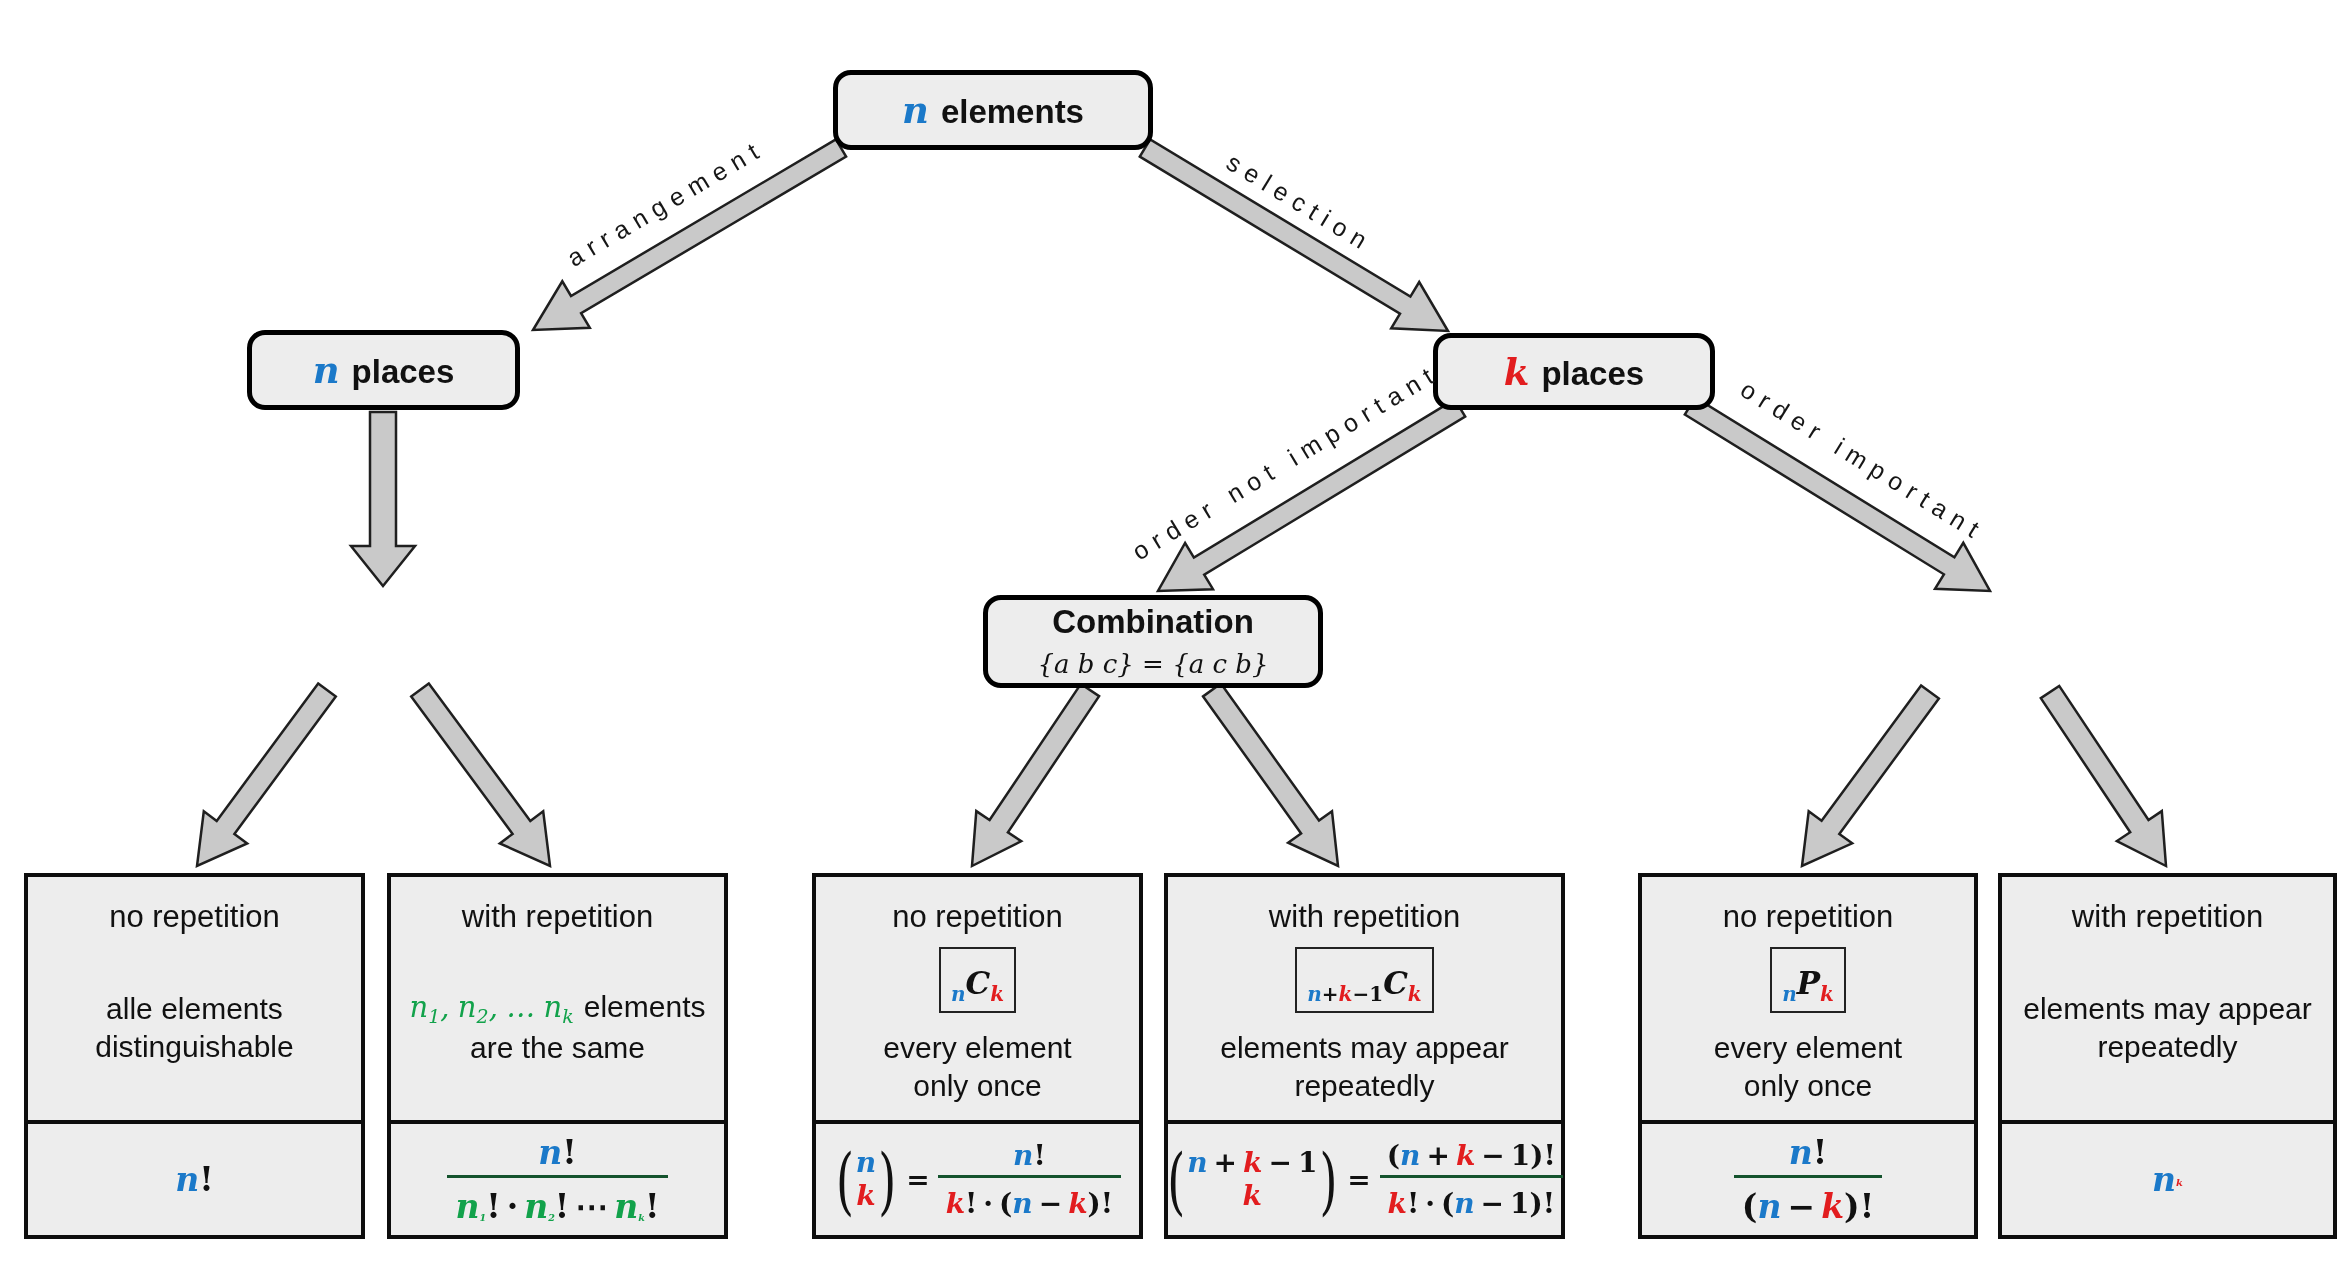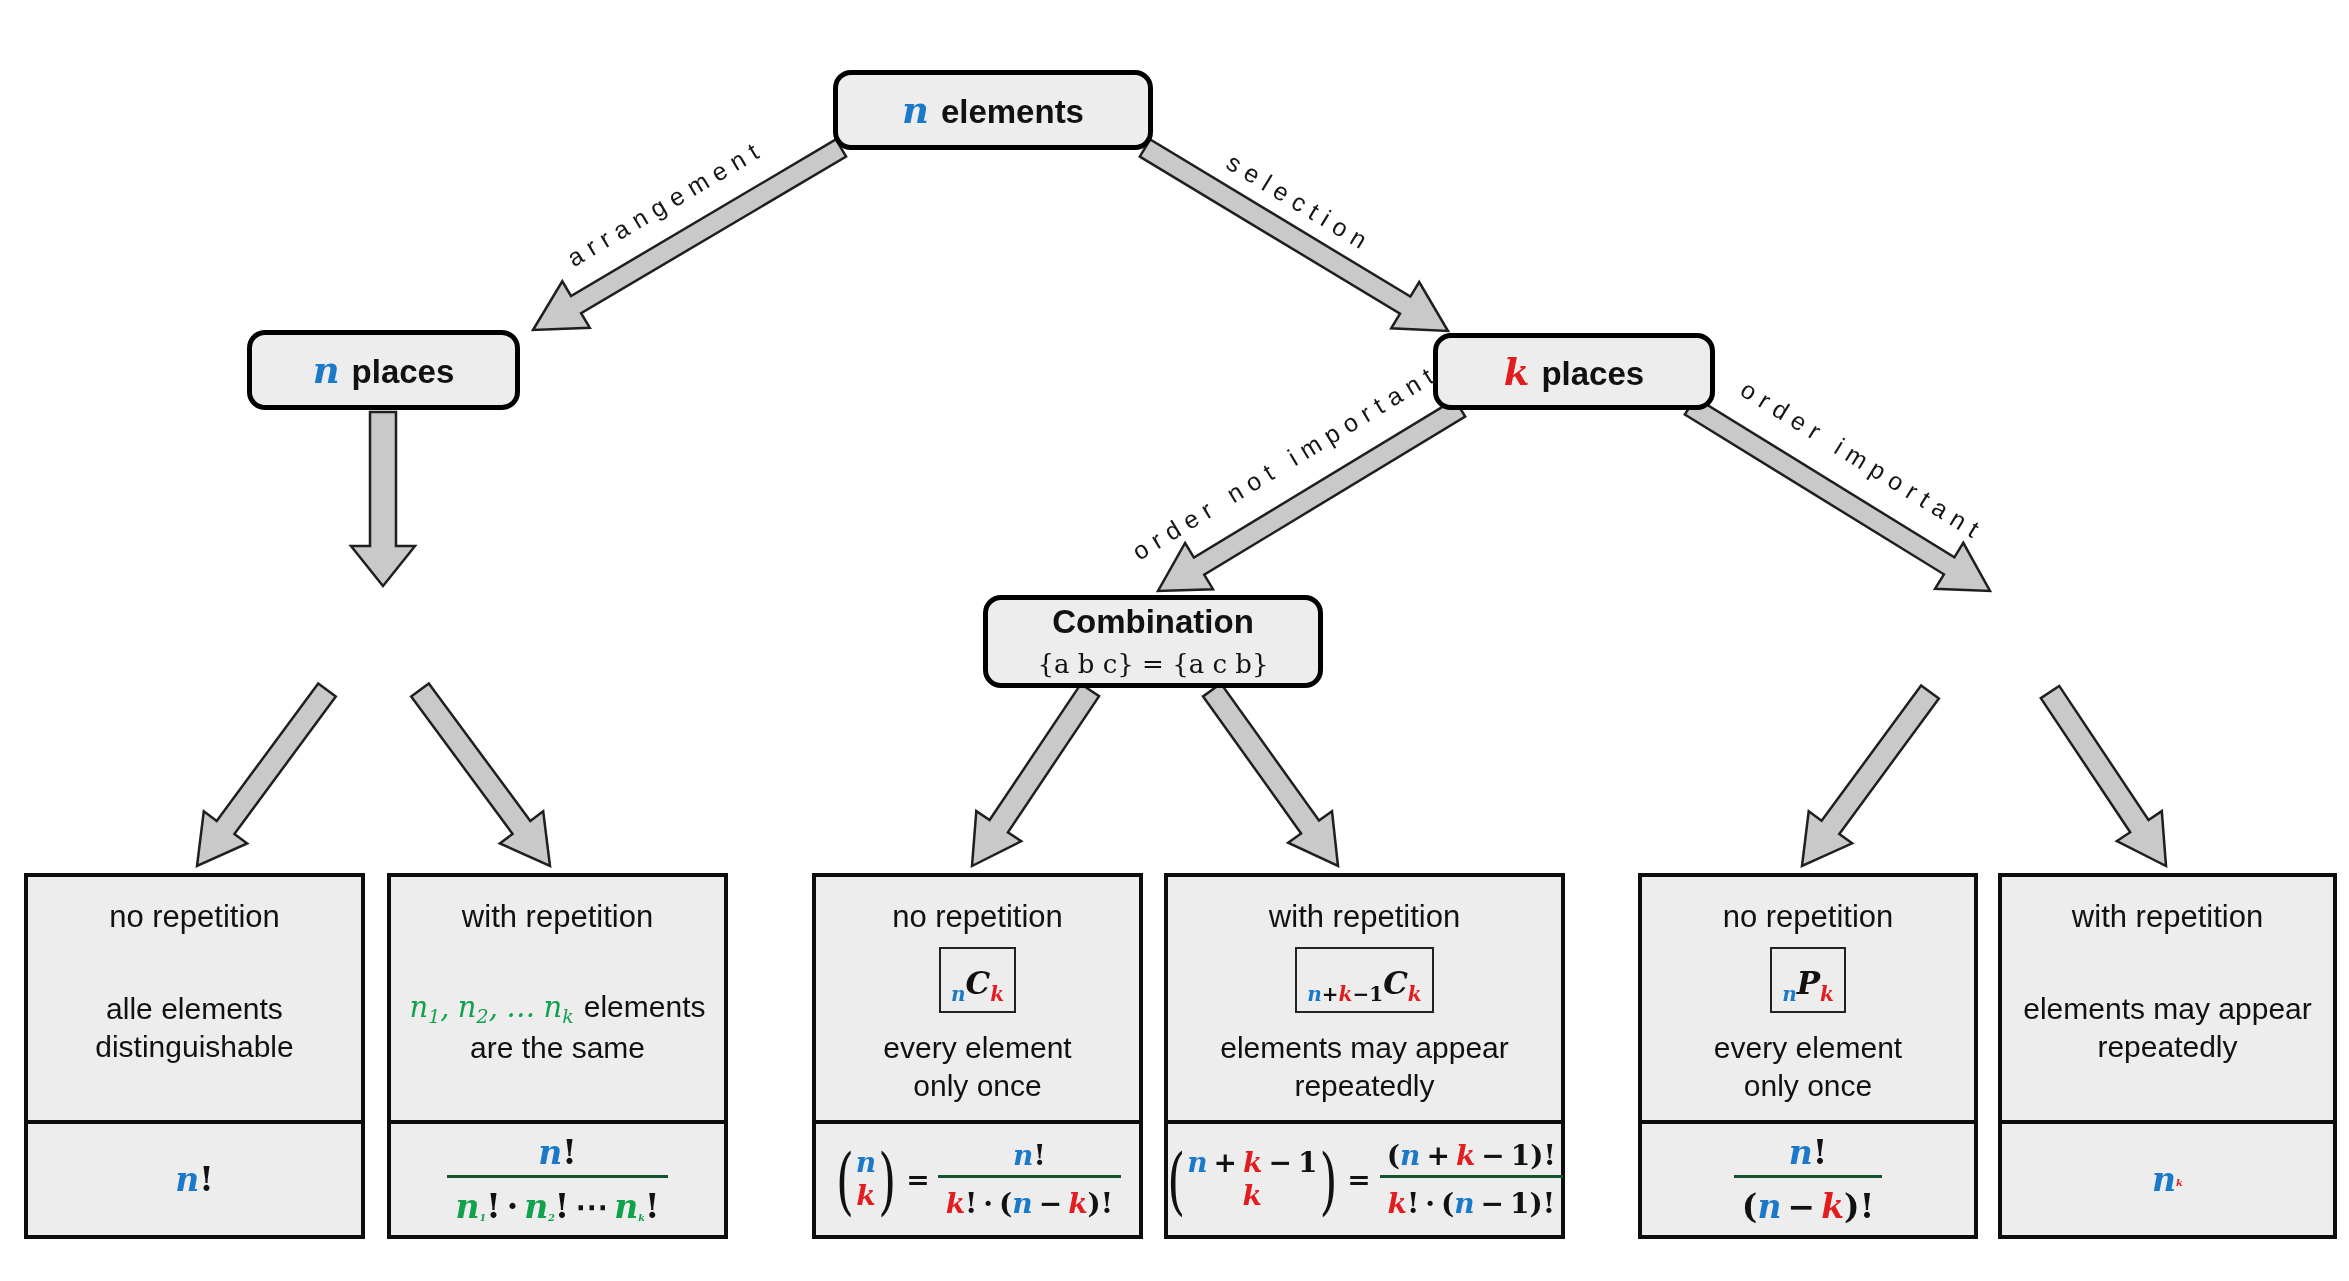--- a/index.html
+++ b/index.html
@@ -9,21 +9,21 @@
   svg.arrows { position:absolute; left:0; top:0; z-index:1; }
 
   
   .node { position:absolute; z-index:2; background:#ededed; border:5px solid #000;
           border-radius:18px; display:flex; flex-direction:column; align-items:center;
           justify-content:center; box-sizing:border-box; }
   .node .row { display:flex; align-items:baseline; gap:12px; }
   .mvar { font-family:"DejaVu Serif",serif; font-style:italic; font-weight:bold; font-size:37px; }
   .node-label { font-size:33px; font-weight:bold; }
   .node-title { font-size:33px; font-weight:bold; line-height:1.1; }
-  .node-sub { font-family:"DejaVu Serif",serif; font-size:26px; margin-top:8px; }
+  .node-sub { font-family:"DejaVu Serif",serif; font-style:italic; font-size:26px; margin-top:8px; }
 
   .blue { color:var(--blue); } .red { color:var(--red); } .green { color:var(--green); }
 
   .edge-label { position:absolute; z-index:2; font-size:25px; letter-spacing:0.30em;
                 white-space:nowrap; color:#161616; }
 
   
   .leaf { position:absolute; top:873px; height:366px; background:#ededed;
           border:4px solid #0d0d0d; box-sizing:border-box; z-index:2;
           display:flex; flex-direction:column; }

